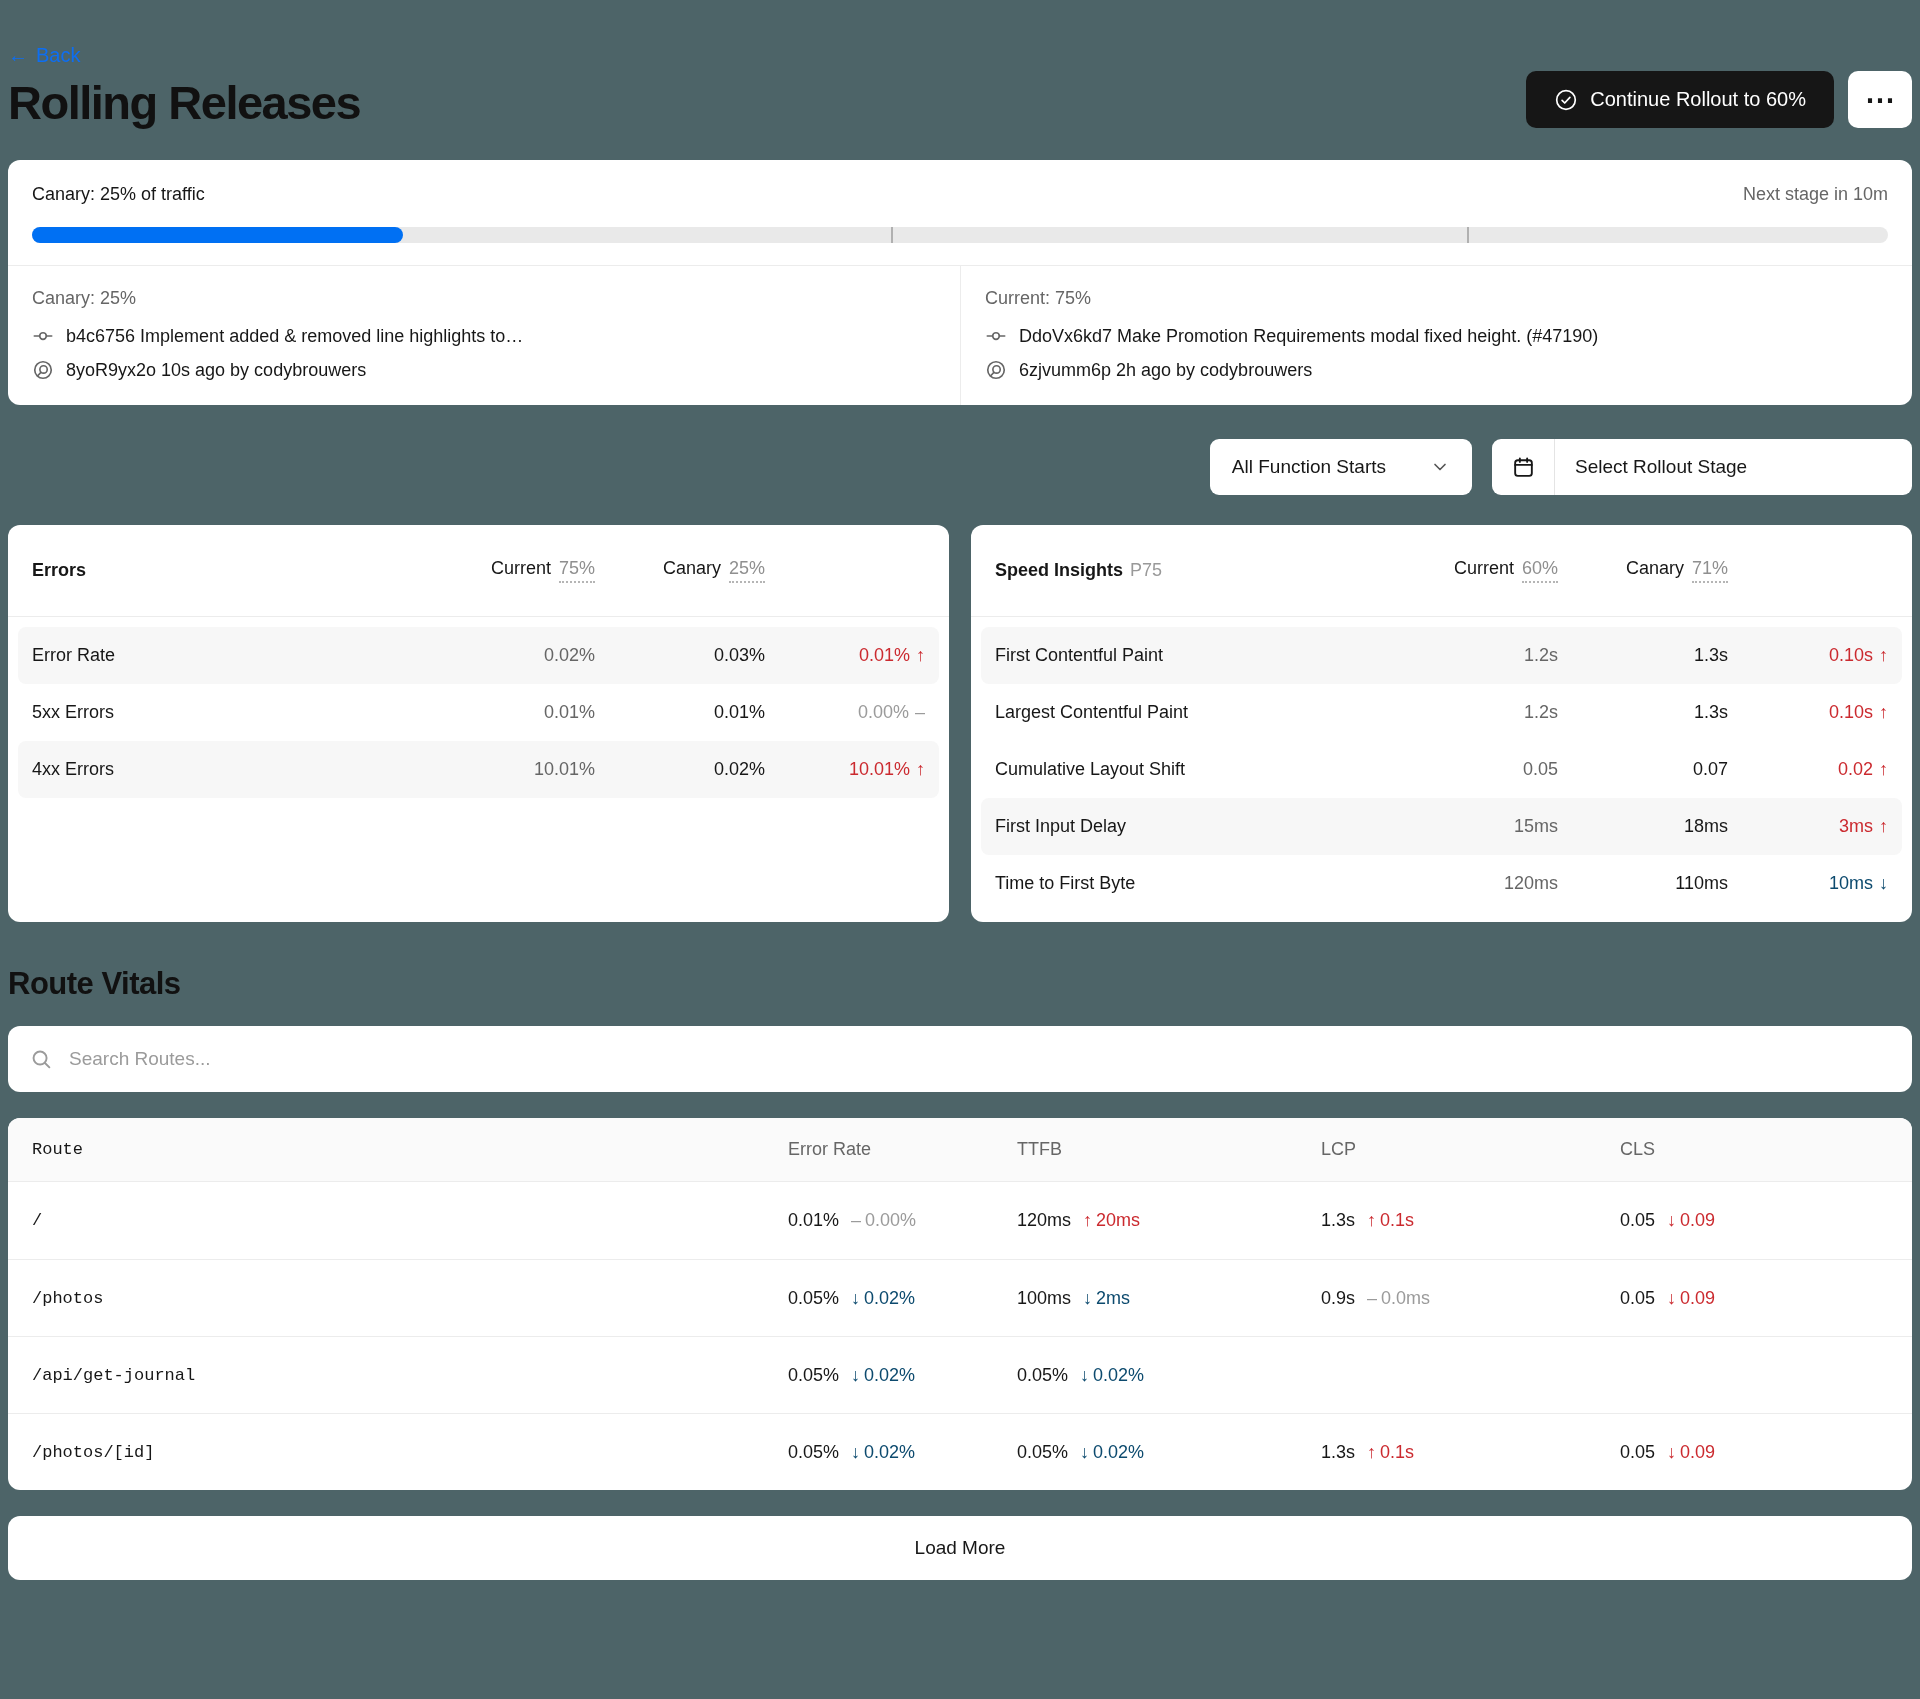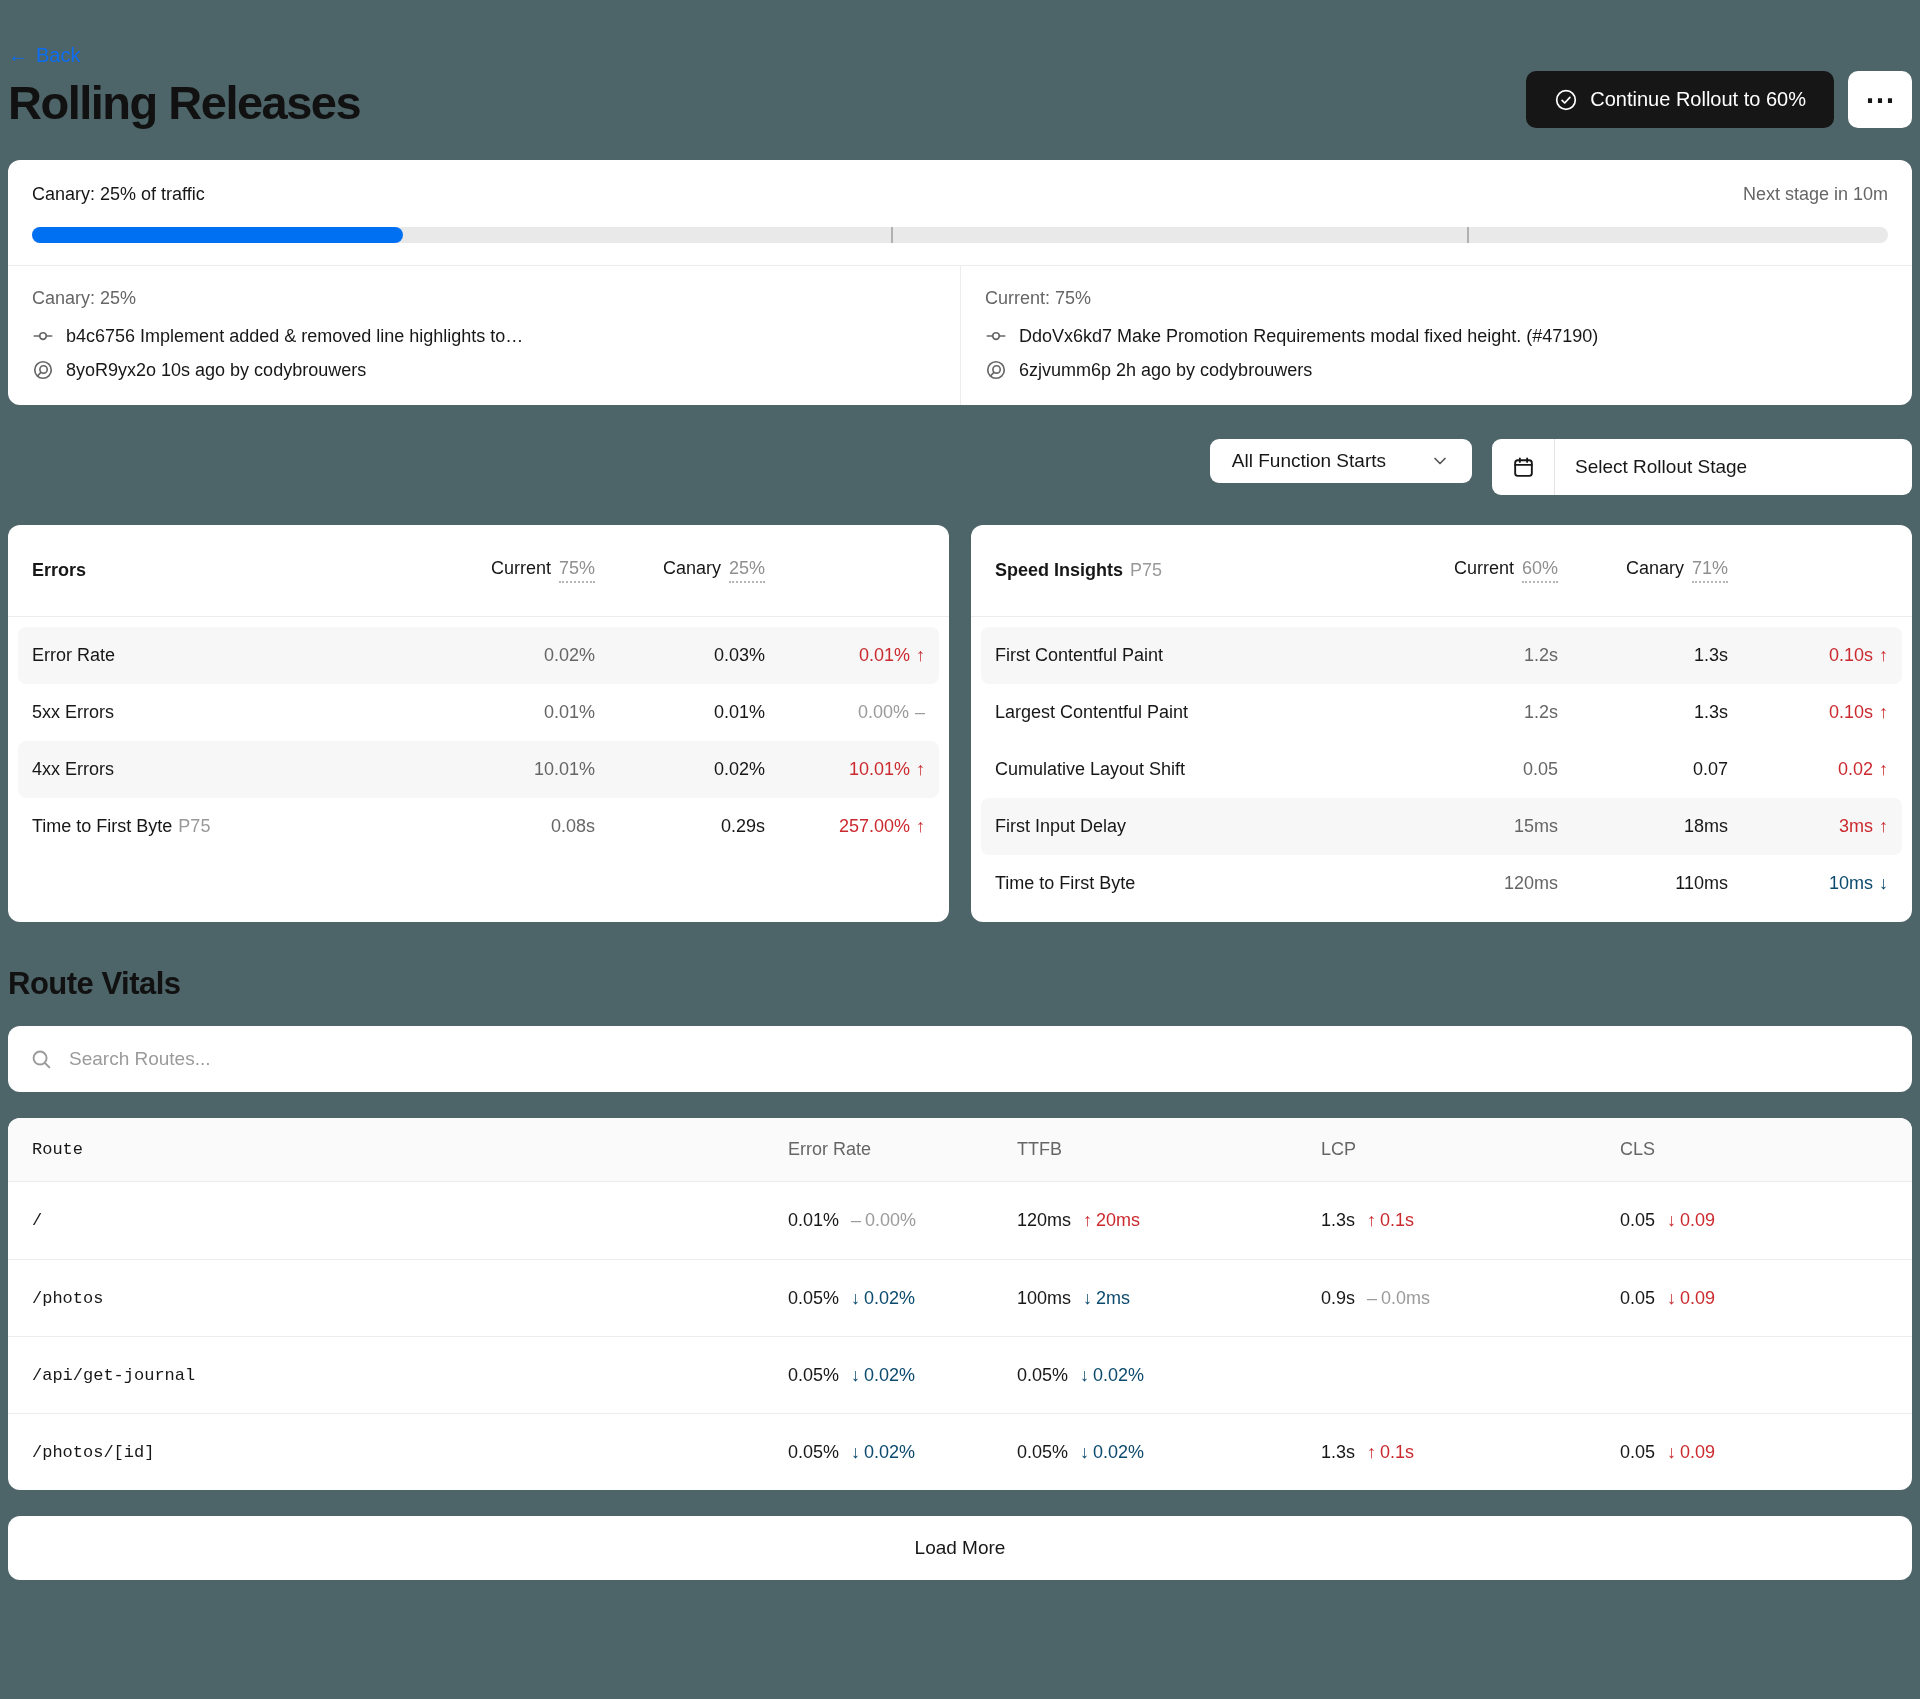--- a/index.html
+++ b/index.html
@@ -40,21 +40,21 @@
   .canary-col-label { font-size:18px; color:#666; margin-bottom:16px; }
   .info-line { display:flex; align-items:center; gap:12px; font-size:18px; color:#171717; margin-top:12px; }
   .icon { display:inline-flex; align-items:center; justify-content:center; flex:0 0 auto; }
   .commit-hash { font-weight:500; }
   .commit-text, .deploy-text { white-space:nowrap; }
 
   
   .filter-row { display:flex; justify-content:flex-end; gap:20px; margin-bottom:30px; }
   .select-btn {
     display:flex; align-items:center; gap:44px; background:#fff; border:none; border-radius:9px;
-    height:44px; padding:0 22px; font-size:19px; color:#171717; cursor:pointer; font-family:inherit;
+    height:56px; padding:0 22px; font-size:19px; color:#171717; cursor:pointer; font-family:inherit;
   }
   .stage-picker { display:flex; align-items:stretch; background:#fff; border-radius:9px; height:56px; width:420px; overflow:hidden; }
   .stage-cal { width:62px; display:flex; align-items:center; justify-content:center; cursor:pointer; border:none; background:transparent; }
   .stage-sep { width:1px; background:#e4e4e4; }
   .stage-value { display:flex; align-items:center; padding:0 20px; font-size:19px; color:#171717; cursor:pointer; flex:1; }
 
   
   .metric-grid { display:grid; grid-template-columns:1fr 1fr; gap:22px; margin-bottom:44px; align-items:stretch; }
   .metric-head { display:flex; align-items:center; height:92px; padding:0 24px; border-bottom:1px solid #ececec; }
   .metric-title { flex:1; font-size:18px; font-weight:600; color:#171717; }
@@ -233,26 +233,20 @@
     <div class="m-col m-col-current val-current">0.01%</div>
     <div class="m-col m-col-canary val-canary">0.01%</div>
     <div class="m-col m-col-delta val-delta neu"><span class="dv">0.00%</span><span class="da">–</span></div>
   </div>
         <div class="metric-row shaded">
     <div class="m-label"><span class="t">4xx Errors</span><span class="suffix"></span></div>
     <div class="m-col m-col-current val-current">10.01%</div>
     <div class="m-col m-col-canary val-canary">0.02%</div>
     <div class="m-col m-col-delta val-delta neg"><span class="dv">10.01%</span><span class="da">↑</span></div>
   </div>
-        <div class="metric-row">
-    <div class="m-label"><span class="t">Time to First Byte</span><span class="suffix">P75</span></div>
-    <div class="m-col m-col-current val-current">0.08s</div>
-    <div class="m-col m-col-canary val-canary">0.29s</div>
-    <div class="m-col m-col-delta val-delta neg"><span class="dv">257.00%</span><span class="da">↑</span></div>
-  </div>
       </div>
   </section>
     <section class="card metric-card">
     <header class="metric-head">
       <div class="metric-title"><span class="t">Speed Insights</span><span class="suffix">P75</span></div>
       <div class="m-col m-col-current head-col">
           <span class="lbl">Current</span>
           <span class="hdr-val">60%</span>
         </div>
       <div class="m-col m-col-canary head-col">

